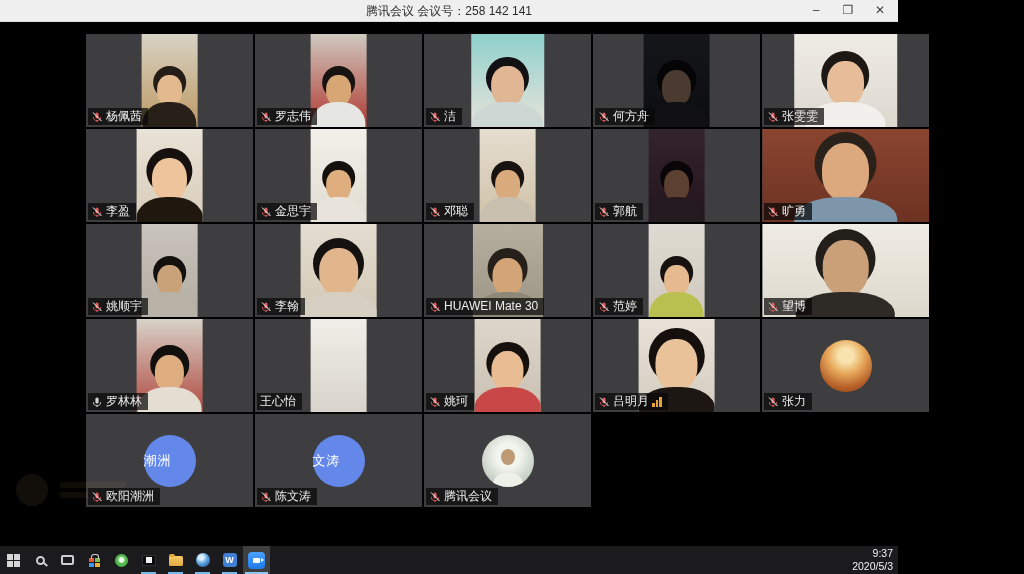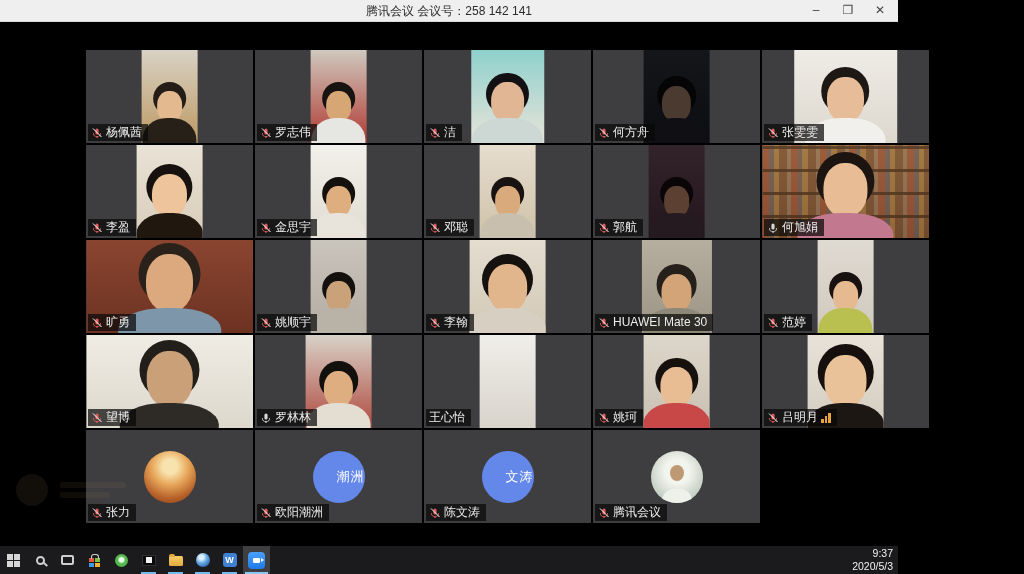--- a/index.html
+++ b/index.html
@@ -11,40 +11,40 @@
   #titlebar { position:absolute; top:0; left:0; right:0; height:22px;
               background:#efefef; border-bottom:1px solid #d9d9d9; }
   #titlebar .title { position:absolute; inset:0; text-align:center;
               font-size:12px; line-height:22px; color:#2b2b2b; }
   #winbtns { position:absolute; right:2px; top:0; height:22px; display:flex; }
   .winbtn { width:32px; height:22px; text-align:center; line-height:21px;
             font-size:12px; color:#444; cursor:default; }
 
   
   #content { position:absolute; top:22px; left:0; right:0; bottom:28px; background:#000; }
-  #grid { position:absolute; left:86px; top:28px;
+  #grid { position:absolute; left:86px; top:12px;
           display:grid; grid-template-columns:repeat(5,167px);
           grid-template-rows:repeat(5,93px); gap:2px; background:#000; }
   .tile { position:relative; background:#3e3e40; overflow:hidden; }
 
   .video { position:absolute; top:0; bottom:0; left:50%; transform:translateX(-50%); overflow:hidden; }
   .video .hair { position:absolute; left:50%; transform:translateX(-50%); bottom:30%;
                  aspect-ratio:1; border-radius:50%; z-index:1; }
   .video .face { position:absolute; left:50%; transform:translateX(-50%); bottom:23%;
                  aspect-ratio:0.82; border-radius:46%; z-index:2; }
   .video .body { position:absolute; left:50%; transform:translateX(-50%); bottom:0;
                  height:27%; border-radius:45% 45% 0 0 / 85% 85% 0 0; z-index:3; }
   .video.books::before { content:''; position:absolute; inset:0; z-index:0; opacity:.55;
       background:
         repeating-linear-gradient(0deg, transparent 0 20px, rgba(35,18,8,.85) 20px 23px),
         repeating-linear-gradient(90deg, rgba(165,60,40,.6) 0 6px, rgba(55,85,130,.55) 6px 11px,
           rgba(195,150,60,.55) 11px 17px, rgba(85,50,30,.5) 17px 24px, rgba(150,160,150,.4) 24px 29px); }
 
   .avatar-circle { position:absolute; inset:0; margin:auto; width:52px; height:52px;
-                   border-radius:50%; display:flex; align-items:center; justify-content:flex-end; }
+                   border-radius:50%; display:flex; align-items:center; justify-content:flex-start; }
   .avatar-circle span { color:#fff; font-size:13px; letter-spacing:1px; }
   .avatar-circle.cartoon { background:radial-gradient(circle at 50% 30%,
       #f8e3ae 0 16%, #e8a95c 40%, #b55f28 72%, #7e3c16 100%); }
   .avatar-circle.photo { background:radial-gradient(circle at 50% 40%, #f2f4ee 0 30%, #c6d0c4 70%, #a9b5a7); overflow:hidden; }
   .avatar-circle.photo::before { content:''; position:absolute; top:14px; left:50%;
       transform:translateX(-50%); width:14px; height:16px; border-radius:50%; background:#bd9a74; }
   .avatar-circle.photo::after { content:''; position:absolute; bottom:-2px; left:50%;
       transform:translateX(-50%); width:30px; height:16px; border-radius:12px 12px 0 0; background:#eef0ea; }
 
   .badge { position:absolute; left:2px; bottom:2px; z-index:6; display:flex;
@@ -254,34 +254,20 @@
           <div class="badge">
             <svg class="mic" viewBox="0 0 24 24">
               <path d="M12 15a3.2 3.2 0 0 0 3.2-3.2V6a3.2 3.2 0 1 0-6.4 0v5.8A3.2 3.2 0 0 0 12 15z" fill="#e05c5c"></path>
               <path d="M18.4 11.8a6.4 6.4 0 0 1-12.8 0H4a8 8 0 0 0 6.8 7.9V22h2.4v-2.3A8 8 0 0 0 20 11.8z" fill="#e05c5c"></path>
               <path d="M4 3 L21 20" stroke="#fff" stroke-width="2"></path>
             </svg>
             <span class="pname">郭航</span>
           </div>
         </div>
         <div class="tile">
-          <div class="video books" style="width: 100%; background: linear-gradient(rgb(154, 112, 72), rgb(124, 84, 52));">
-            <div class="hair" style="background: rgb(28, 20, 16); width: 34.8%;"></div>
-            <div class="face" style="background: rgb(232, 189, 150); width: 26.4%;"></div>
-            <div class="body" style="background: rgb(194, 120, 142); width: 57.6%;"></div>
-          </div>
-          <div class="badge">
-            <svg class="mic" viewBox="0 0 24 24">
-              <path d="M12 15a3.2 3.2 0 0 0 3.2-3.2V6a3.2 3.2 0 1 0-6.4 0v5.8A3.2 3.2 0 0 0 12 15z" fill="#d6d6d6"></path>
-              <path d="M18.4 11.8a6.4 6.4 0 0 1-12.8 0H4a8 8 0 0 0 6.8 7.9V22h2.4v-2.3A8 8 0 0 0 20 11.8z" fill="#d6d6d6"></path>
-            </svg>
-            <span class="pname">何旭娟</span>
-          </div>
-        </div>
-        <div class="tile">
           <div class="video" style="width: 100%; background: linear-gradient(rgb(138, 69, 48), rgb(109, 50, 34));">
             <div class="hair" style="background: rgb(42, 33, 26); width: 37.12%;"></div>
             <div class="face" style="background: rgb(220, 168, 126); width: 28.16%;"></div>
             <div class="body" style="background: rgb(126, 150, 170); width: 61.44%;"></div>
           </div>
           <div class="badge">
             <svg class="mic" viewBox="0 0 24 24">
               <path d="M12 15a3.2 3.2 0 0 0 3.2-3.2V6a3.2 3.2 0 1 0-6.4 0v5.8A3.2 3.2 0 0 0 12 15z" fill="#e05c5c"></path>
               <path d="M18.4 11.8a6.4 6.4 0 0 1-12.8 0H4a8 8 0 0 0 6.8 7.9V22h2.4v-2.3A8 8 0 0 0 20 11.8z" fill="#e05c5c"></path>
               <path d="M4 3 L21 20" stroke="#fff" stroke-width="2"></path>

